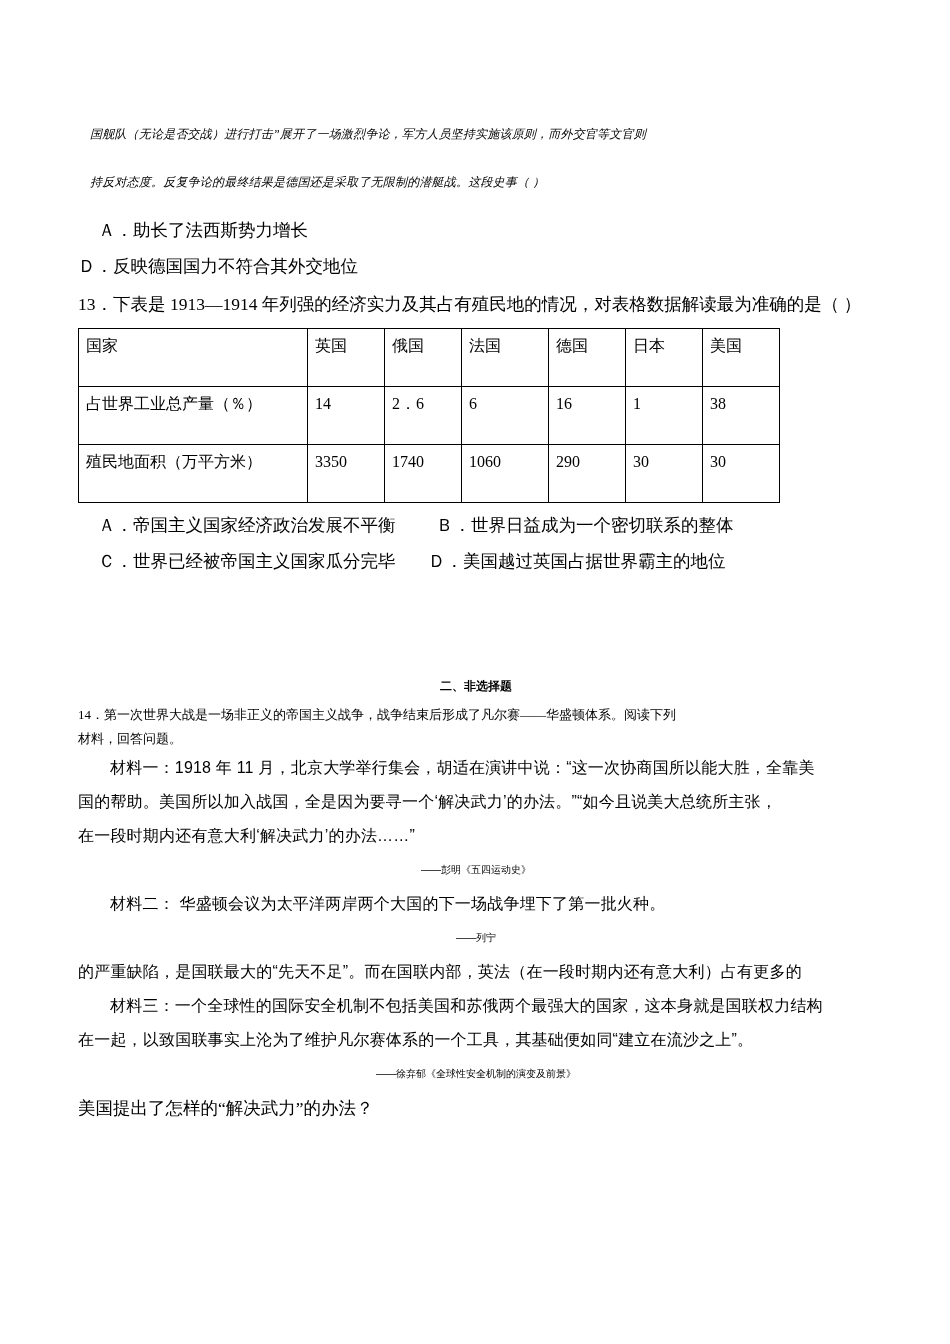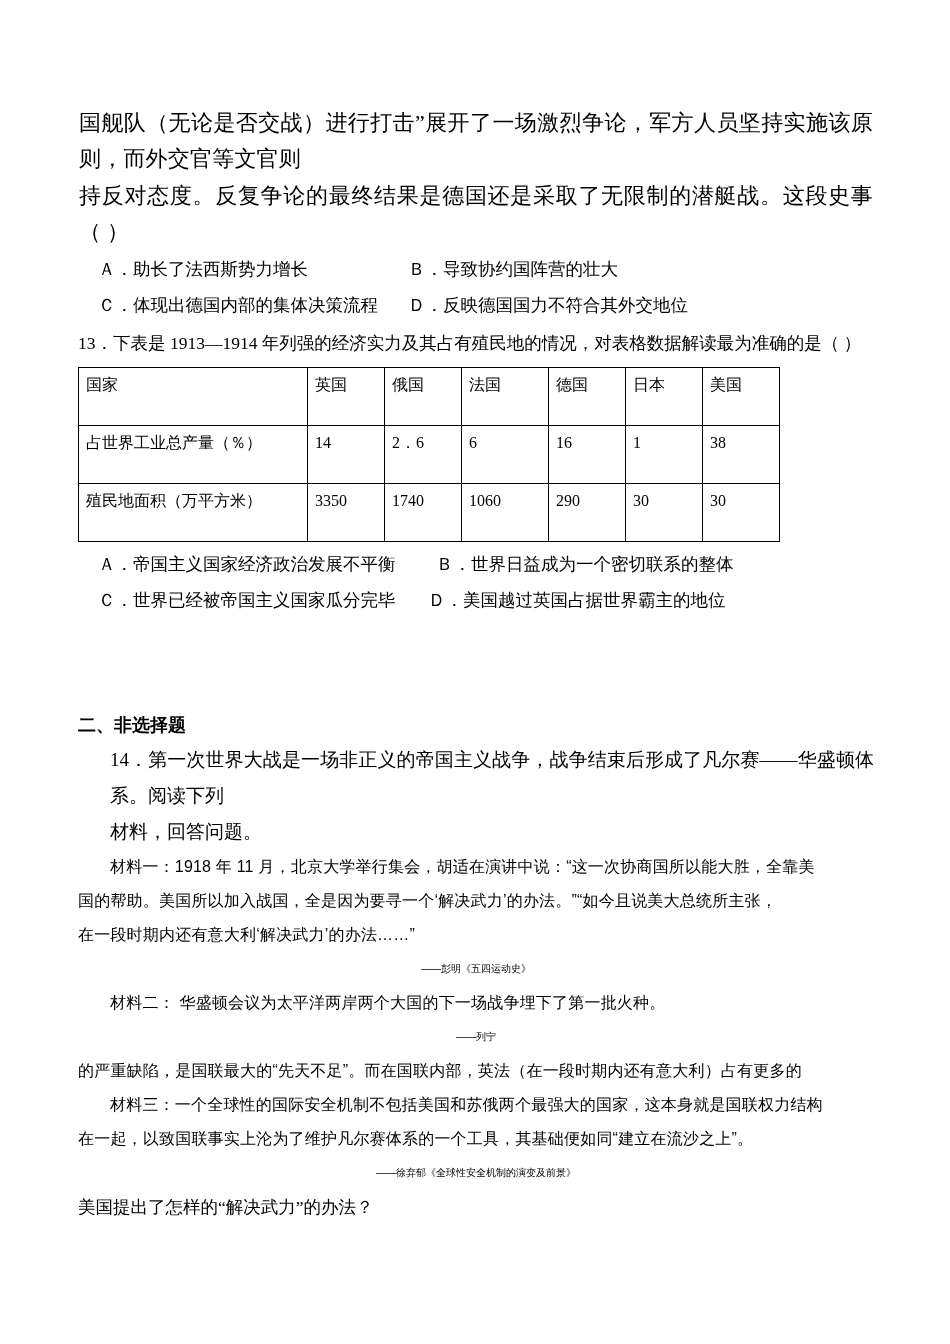--- a/index.html
+++ b/index.html
@@ -22,25 +22,26 @@
     height: 1344px;
     padding: 0;
   }
   .content {
     position: absolute;
     left: 78px;
     top: 104px;
     width: 796px;
   }
   .para {
-    font-size: 22px;
+    font-size: 12px;
     line-height: 36px;
     text-align: justify;
-    margin: 1px;
+    margin: 12px;
     letter-spacing: 0.2px;
+    font-style: italic;
   }
 
   .opts-row {
     display: flex;
     font-size: 17.5px;
     line-height: 36px;
   }
   .opts-row .opt-a { width: 330px; flex: 0 0 330px; padding-left: 20px; box-sizing: border-box;}
   .opts-row .opt-b { flex: 1; }
 
@@ -68,66 +69,64 @@
   table.data td.c-num  { width: 62px; }
   table.data td.c-num-w  { width: 72px; }
 
   .cell-tall { height: 44px; }
 
   .spacer-lg { height: 84px; }
 
   .section-title {
     font-family: "Liberation Sans", "DejaVu Sans", sans-serif;
     font-weight: bold;
-    font-size: 18px;
+    font-size: 12px;
     line-height: 34px;
     margin-top: 6px;
+    text-align: center;
   }
 
   .mat {
     font-family: "Liberation Sans", "DejaVu Sans", sans-serif;
     font-size: 16px;
     line-height: 34px;
     text-align: justify;
     letter-spacing: 0.2px;
   }
   .mat-indent { text-indent: 32px; }
   .mat-right {
     font-family: "Liberation Sans", "DejaVu Sans", sans-serif;
     font-size: 10px;
     line-height: 34px;
     text-align: center;
   }
   .q14-head {
-    font-size: 19px;
-    line-height: 36px;
+    font-size: 13px;
+    line-height: 24px;
     text-align: justify;
-    margin-left: 32px;
   }
   .sub-q {
     font-size: 17.5px;
     line-height: 34px;
     text-align: justify;
   }
 </style>
 </head>
 <body>
 
 <div class="page">
   <div class="content">
 
     <p class="para">国舰队（无论是否交战）进行打击”展开了一场激烈争论，军方人员坚持实施该原则，而外交官等文官则</p>
     <p class="para">持反对态度。反复争论的最终结果是德国还是采取了无限制的潜艇战。这段史事（    ）</p>
 
     <div class="opts-row">
       <div class="opt-a">Ａ．助长了法西斯势力增长</div>
-      <div class="opt-b">Ｂ．导致协约国阵营的壮大</div>
     </div>
     <div class="opts-row">
-      <div class="opt-a">Ｃ．体现出德国内部的集体决策流程</div>
       <div class="opt-b">Ｄ．反映德国国力不符合其外交地位</div>
     </div>
 
     <div class="q13">13．下表是 1913—1914 年列强的经济实力及其占有殖民地的情况，对表格数据解读最为准确的是（    ）</div>
 
     <table class="data">
       <tbody>
         <tr>
           <td class="c-name cell-tall">国家</td>
           <td class="c-num cell-tall">英国</td>

